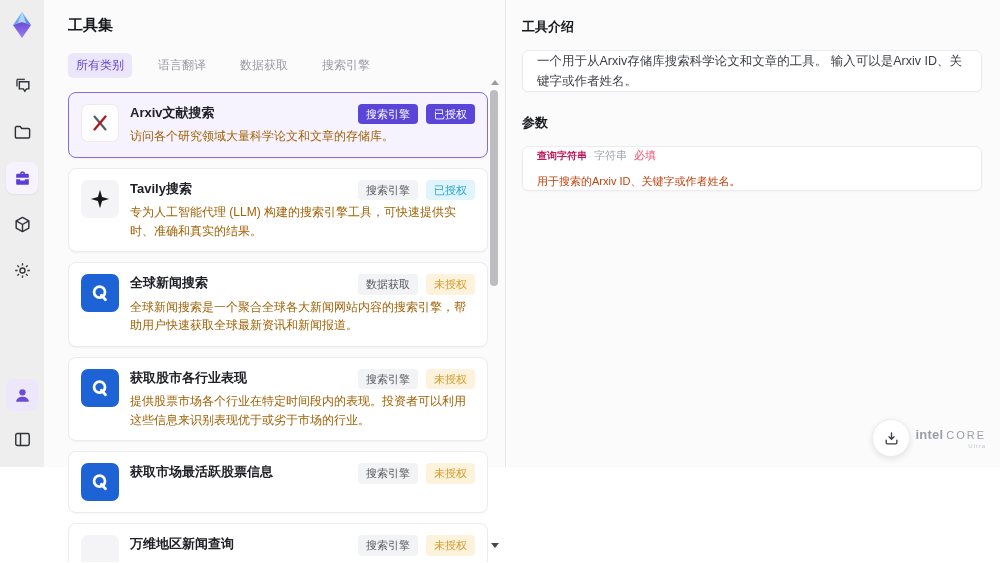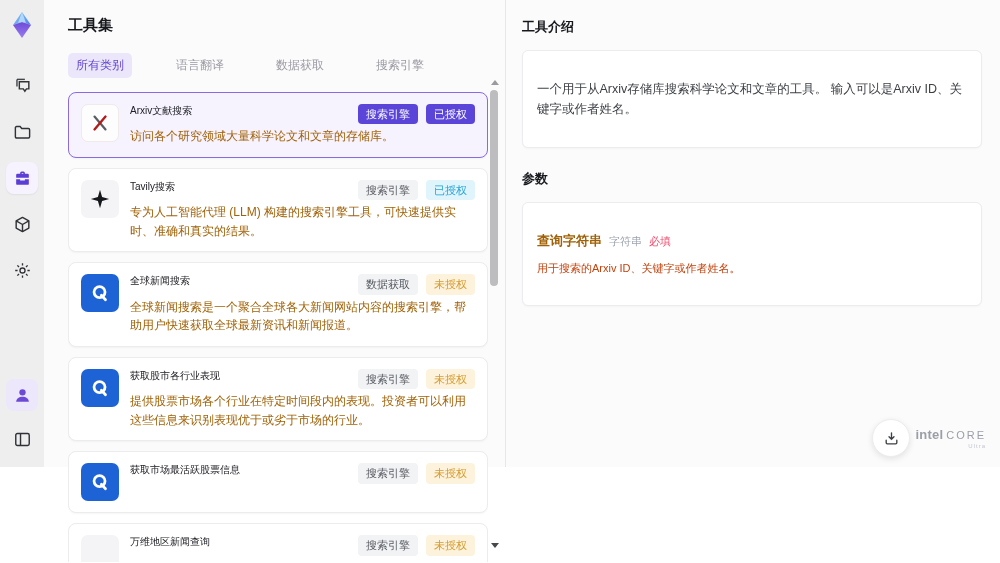--- a/index.html
+++ b/index.html
@@ -15,36 +15,36 @@
   .rail-btn { width:32px; height:32px; display:flex; align-items:center; justify-content:center;
               border-radius:8px; cursor:pointer; color:#303236; }
   .rail-btn svg { width:19px; height:19px; }
   .rail-btn.active { background:#f6f2fe; color:#5b3fd4; box-shadow:0 1px 2px rgba(0,0,0,.06); }
   .rail-bottom { margin-top:auto; display:flex; flex-direction:column; gap:12px; align-items:center; }
   .rail-btn.user { background:#ece7fa; color:#6d4ad6; }
 
   
   .list-pane { width:461px; position:relative; padding:16px 0 0 24px; flex-shrink:0; }
   .list-title { font-size:15px; font-weight:bold; color:#17181c; margin-bottom:18px; }
-  .tabs { display:flex; gap:36px; margin-bottom:14px; }
+  .tabs { display:flex; gap:18px; margin-bottom:14px; }
   .tab { border:none; background:transparent; font-size:12px; color:#9b9ba3; padding:4px 8px;
          border-radius:5px; cursor:pointer; font-family:inherit; }
   .tab.active { background:#ece6fb; color:#6247d0; }
   .cards { display:flex; flex-direction:column; gap:10px; width:420px; height:470px; overflow:hidden; }
   .card { display:flex; gap:11px; background:#fff; border:1px solid #ececef; border-radius:8px;
           padding:11px 12px; box-shadow:0 1px 2px rgba(0,0,0,.04); cursor:pointer; flex-shrink:0; }
   .card.selected { background:#f6f2fe; border:1px solid #8a6ae0; }
   .tool-icon { width:38px; height:38px; border-radius:7px; background:#f4f4f6; flex-shrink:0;
                display:flex; align-items:center; justify-content:center; overflow:hidden; }
   .tool-icon.white { background:#fdfdfd; border:1px solid #f0eaea; }
   .tool-icon.blue  { background:#1e63d5; }
   .tool-icon svg { width:22px; height:22px; }
   .card-body { flex:1; min-width:0; }
   .card-top { display:flex; align-items:flex-start; }
-  .card-title { font-size:10px; font-weight:normal; color:#202127; line-height:1.4; }
+  .card-title { font-size:13px; font-weight:bold; color:#202127; line-height:1.4; }
   .badges { margin-left:auto; display:flex; gap:8px; padding-left:8px; }
   .badge { font-size:11px; padding:3px 8px; border-radius:4px; white-space:nowrap; line-height:1.3; }
   .badge.cat { background:#f2f3f5; color:#55595f; }
   .badge.auth-yes { background:#dff4fb; color:#29a3d7; }
   .badge.auth-no  { background:#fdf3dd; color:#d79a2b; }
   .card.selected .badge { background:#5b45d9; color:#fff; }
   .card-desc { font-size:12px; color:#a16207; line-height:1.55; margin-top:3px; }
 
   
   .vscroll { position:absolute; right:6px; top:84px; width:10px; height:464px; }
@@ -52,25 +52,25 @@
                     background:#bdbdc0; border-radius:4px; }
   .vscroll .arr { position:absolute; left:2px; width:0; height:0; border-left:4px solid transparent;
                   border-right:4px solid transparent; }
   .vscroll .up   { top:-4px; border-bottom:5px solid #9b9b9e; }
   .vscroll .down { bottom:0; border-top:5px solid #47484c; }
 
   
   .detail-pane { flex:1; border-left:1px solid #e7e7ea; padding:18px 18px 0 16px; background:#fbfbfc; }
   .detail-title { font-size:13.5px; font-weight:bold; color:#17181c; margin-bottom:22px; }
   .section-h { font-size:13px; font-weight:bold; color:#17181c; margin-bottom:14px; }
-  .panel-box { background:#fff; border:1px solid #ececef; border-radius:6px; padding:28px 14px;
+  .panel-box { background:#fff; border:1px solid #ececef; border-radius:6px; padding:0 14px;
                font-size:12.5px; color:#3c3f45; line-height:1.6; margin-bottom:22px;
                box-shadow:0 1px 2px rgba(0,0,0,.03); }
   .param-head { display:flex; align-items:baseline; gap:7px; margin-bottom:8px; }
-  .param-name { font-size:13px; font-weight:bold; color:#a16207; }
+  .param-name { font-size:10px; font-weight:bold; color:#be185d; }
   .param-type { font-size:11px; color:#9ca3af; }
   .param-req  { font-size:11px; color:#ef4e6e;text-align:center; }
   .param-desc { font-size:11px; color:#c2410c; }
 
   
   .fab-wrap { position:absolute; right:14px; bottom:10px; display:flex; flex-direction:row;
               align-items:center; gap:5px; }
   .fab { width:38px; height:38px; border-radius:50%; background:#fff; border:1px solid #ededf0;
          box-shadow:0 2px 6px rgba(0,0,0,.10); display:flex; align-items:center; justify-content:center;
          cursor:pointer; }

